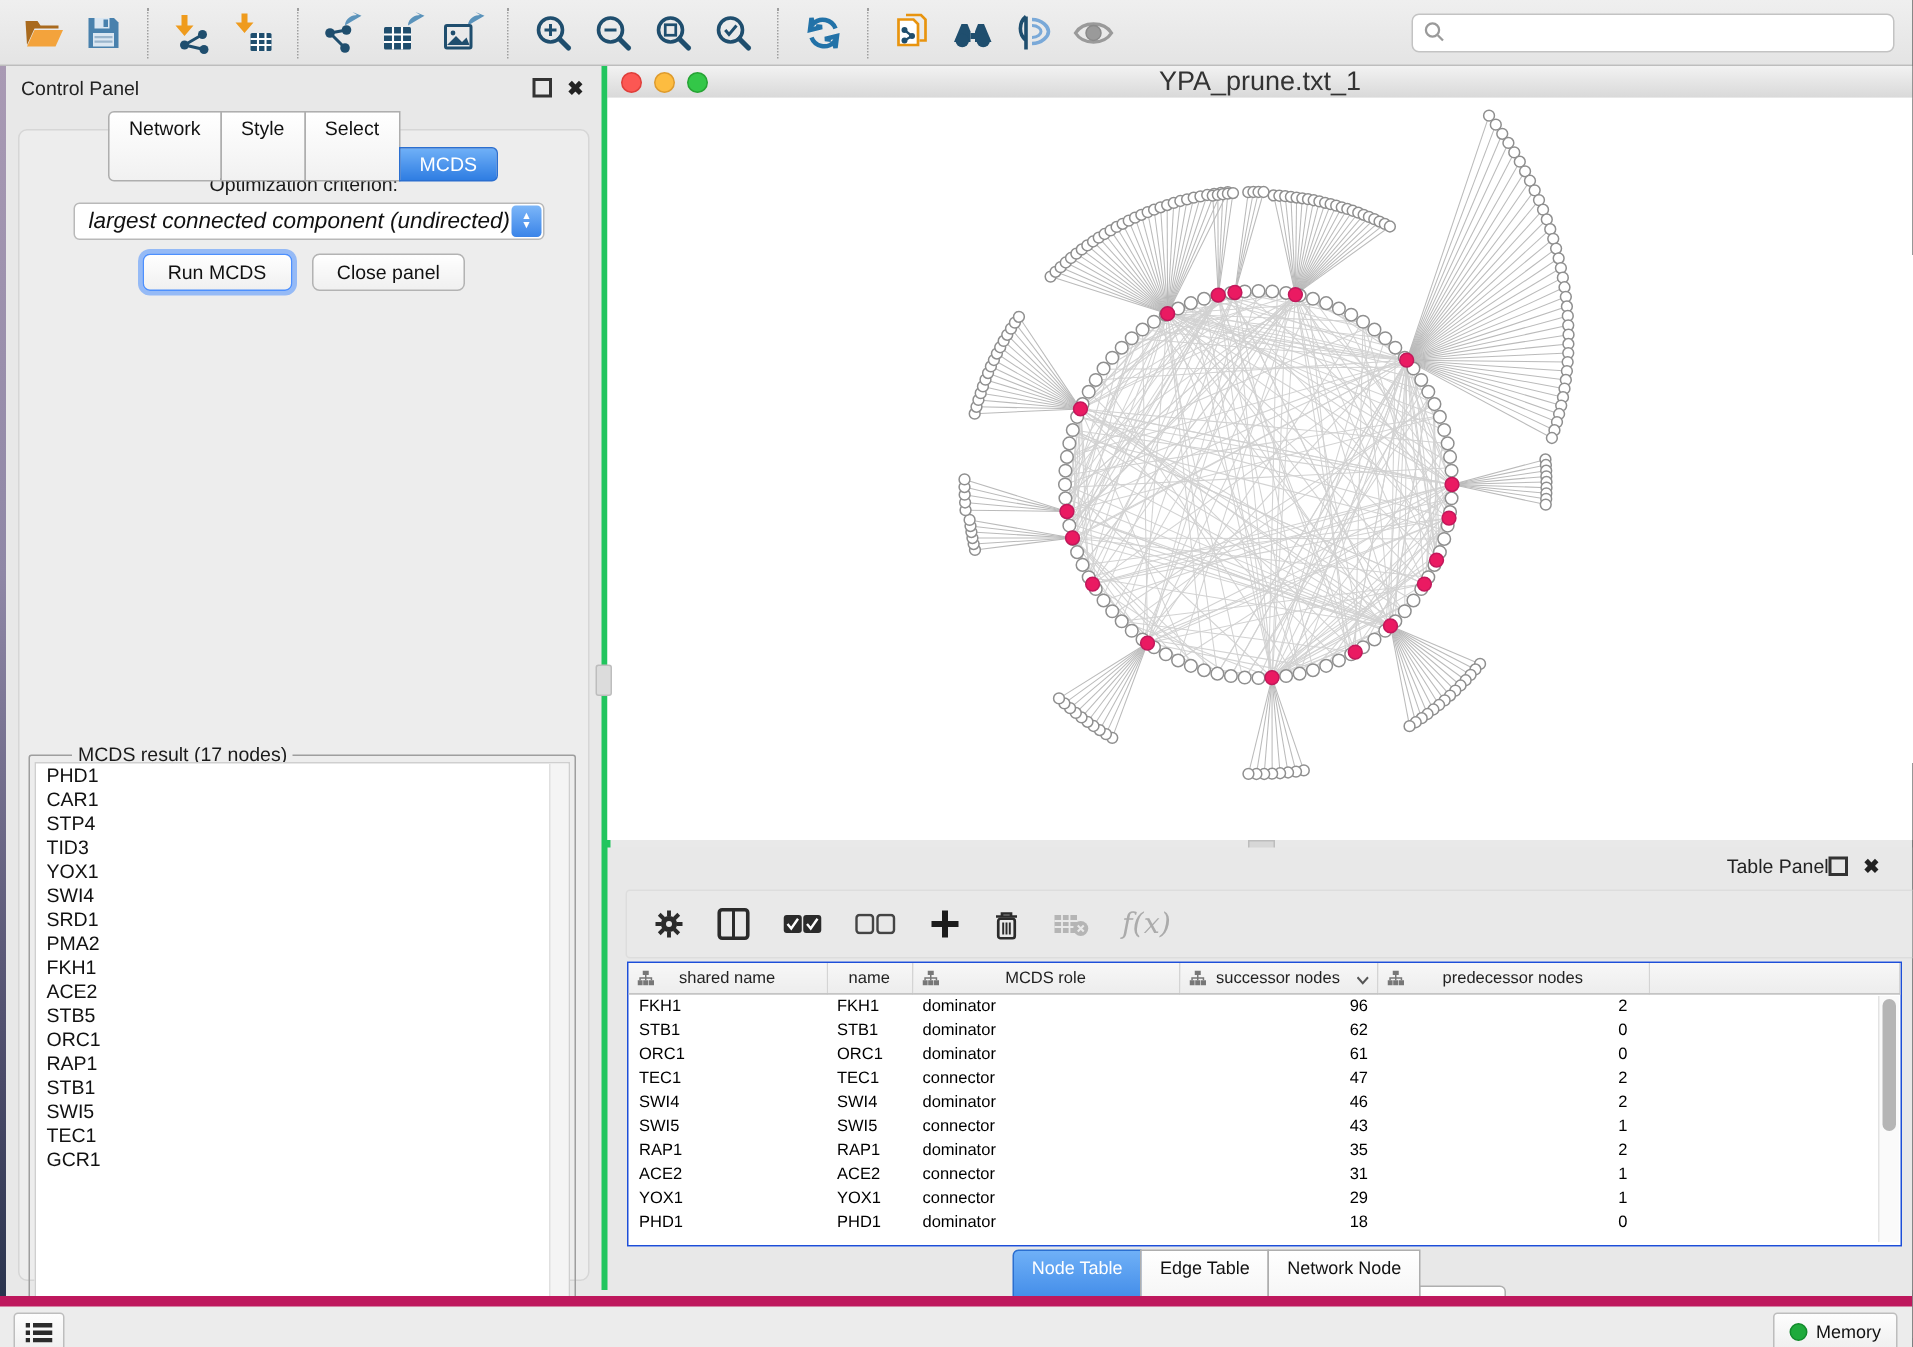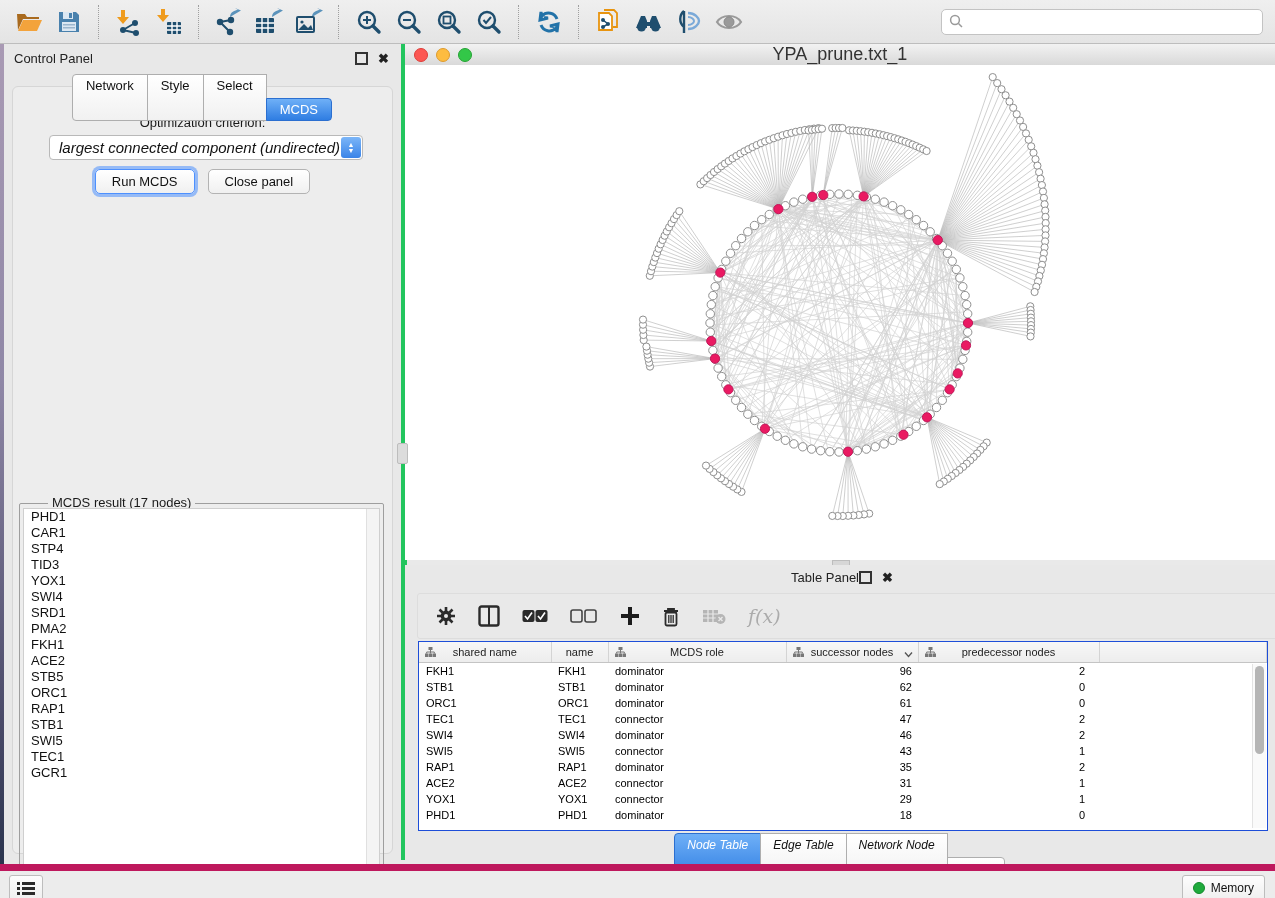--- a/index.html
+++ b/index.html
@@ -66,39 +66,39 @@
   .tl.yellow{background:#fdbc40;border:1px solid #de9b2d;}
   .tl.green{background:#33c748;border:1px solid #26a334;}
   .net-title{position:absolute;left:0;width:100%;text-align:center;font-size:18px;color:#333;}
   .net-canvas{position:absolute;left:0;top:21px;width:870px;height:495px;background:#fff;}
   .vsplit-grip{position:absolute;left:-8px;top:399px;width:9px;height:19px;background:#dcdcdc;
                border:1px solid #bdbdbd;border-radius:2px;}
   .hsplit-grip{position:absolute;left:427px;top:516px;width:16px;height:7px;background:#d7d7d7;
                border:1px solid #bdbdbd;}
   
   .table-panel{position:absolute;left:405px;top:565px;width:870px;height:295px;background:#e8e8e8;}
-  .tp-header{display:flex;justify-content:center;align-items:center;padding:5px 10px 2px 14px;}
+  .tp-header{display:flex;justify-content:flex-end;align-items:center;padding:5px 22px 2px 14px;}
   .tp-toolbar{position:absolute;left:12px;top:28px;width:846px;height:44px;background:#e9e9e9;
               border:1px solid #dddddd;border-radius:3px;display:flex;align-items:center;gap:22px;padding-left:18px;}
   .tpi{display:flex;align-items:center;justify-content:center;cursor:pointer;}
   .fx{font-family:"DejaVu Serif",serif;font-style:italic;font-size:19px;color:#ababab;}
   .tbl-wrap{position:absolute;left:13px;top:76px;width:848px;height:188px;background:#fff;
             border:1px solid #1d4ed8;overflow:hidden;}
   table.node-table{border-collapse:collapse;width:100%;table-layout:fixed;}
   .node-table th{height:20px;background:linear-gradient(#f7f7f7,#ededed);border-right:1px solid #d4d4d4;
                  border-bottom:1px solid #c4c4c4;font-weight:normal;font-size:11px;color:#222;position:relative;
                  text-align:center;padding:0;cursor:pointer;}
   .node-table th .hicon{position:absolute;left:6px;top:5px;}
   .node-table th .sort{position:absolute;right:5px;top:6px;color:#555;}
   .node-table td{height:16px;font-size:11px;padding:0 0 0 7px;color:#000;white-space:nowrap;overflow:hidden;}
   .node-table td.num{text-align:right;padding:0 6px 0 0;}
   .node-table td.num.pred{padding-right:14px;}
   .tbl-scroll{position:absolute;right:1px;top:22px;width:13px;height:164px;background:#fafafa;border-left:1px solid #e3e3e3;}
   .tbl-thumb{position:absolute;left:2px;top:2px;width:9px;height:88px;background:#b5b5b5;border-radius:5px;}
-  .tp-tabs{position:absolute;left:0;top:268px;width:100%;display:flex;justify-content:center;font-style:italic;}
+  .tp-tabs{position:absolute;left:0;top:268px;width:100%;display:flex;justify-content:center;}
   .tp-tabs .seg{font-size:12px;padding:4px 12px;}
   
   .status-bar{position:absolute;left:0;top:864px;width:1275px;height:32px;background:#ececec;
               border-top:7px solid #be185d;}
   .list-btn{position:absolute;left:9px;top:4px;width:32px;height:24px;background:linear-gradient(#fdfdfd,#efefef);
             border:1px solid #bdbdbd;border-radius:3px;display:flex;align-items:center;justify-content:center;cursor:pointer;}
   .memory-btn{position:absolute;right:10px;top:4px;height:24px;background:linear-gradient(#fdfdfd,#efefef);
               border:1px solid #bdbdbd;border-radius:3px;display:flex;align-items:center;gap:6px;
               padding:0 10px;font-size:12px;cursor:pointer;color:#111;}
   .mem-dot{width:10px;height:10px;border-radius:50%;background:#1faa3c;border:1px solid #128a2c;}

